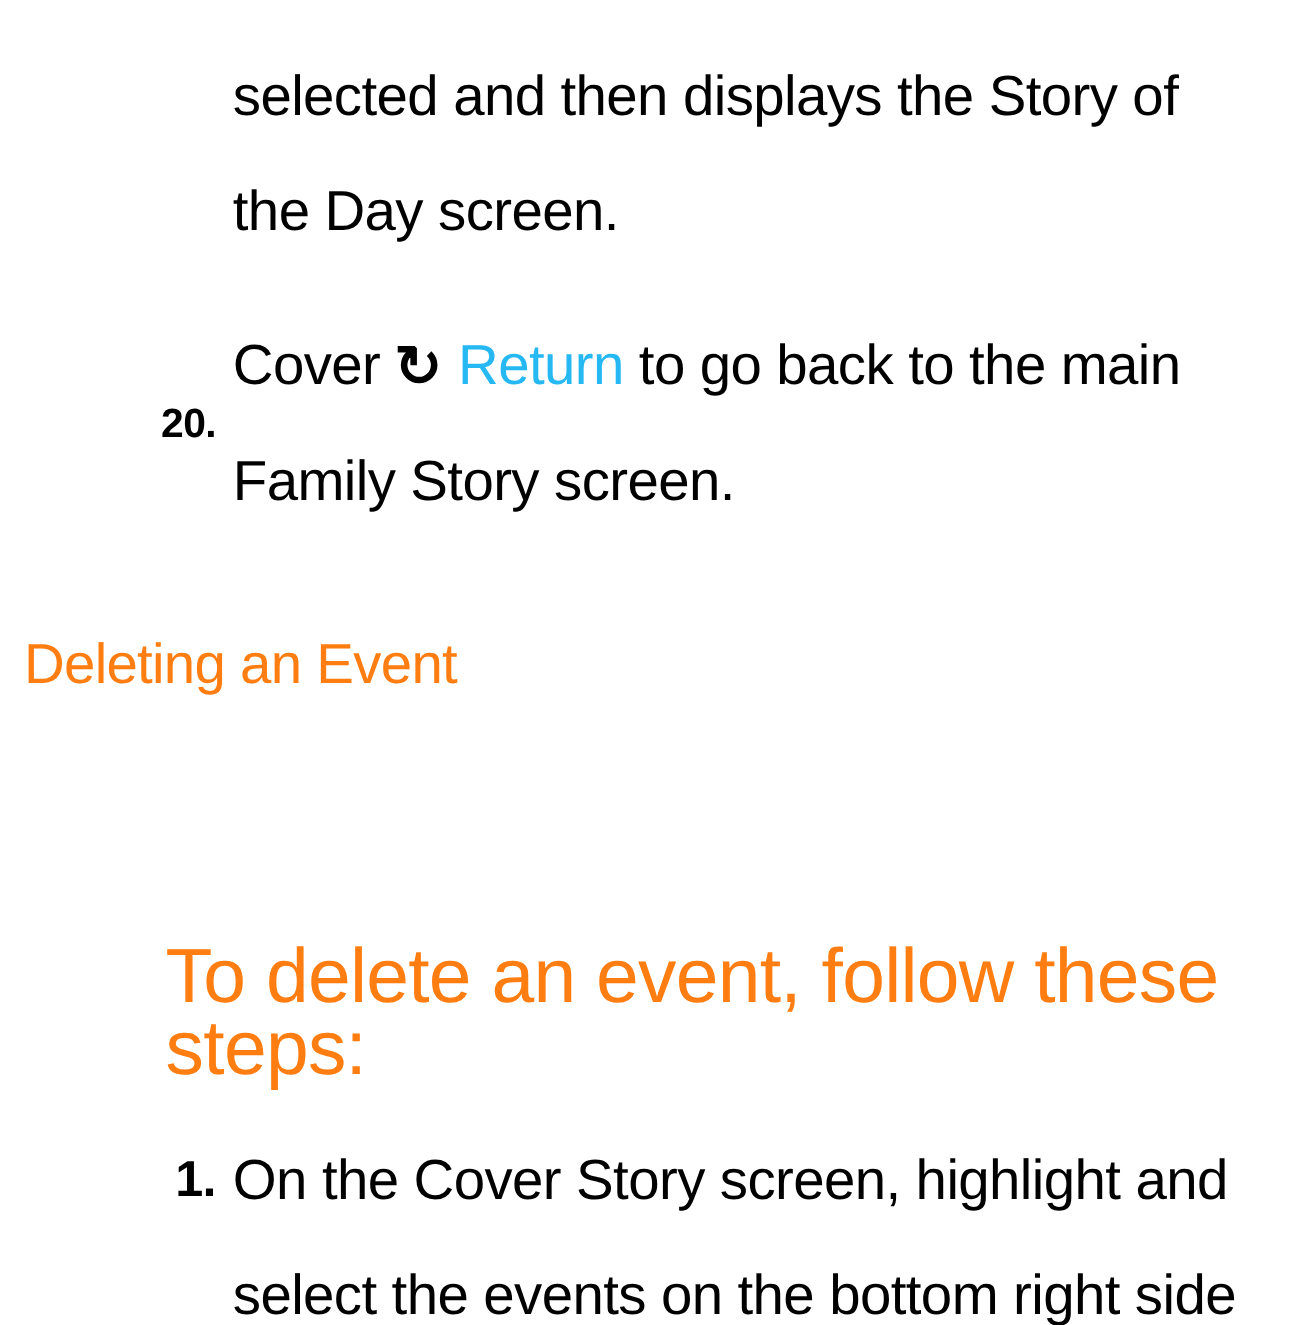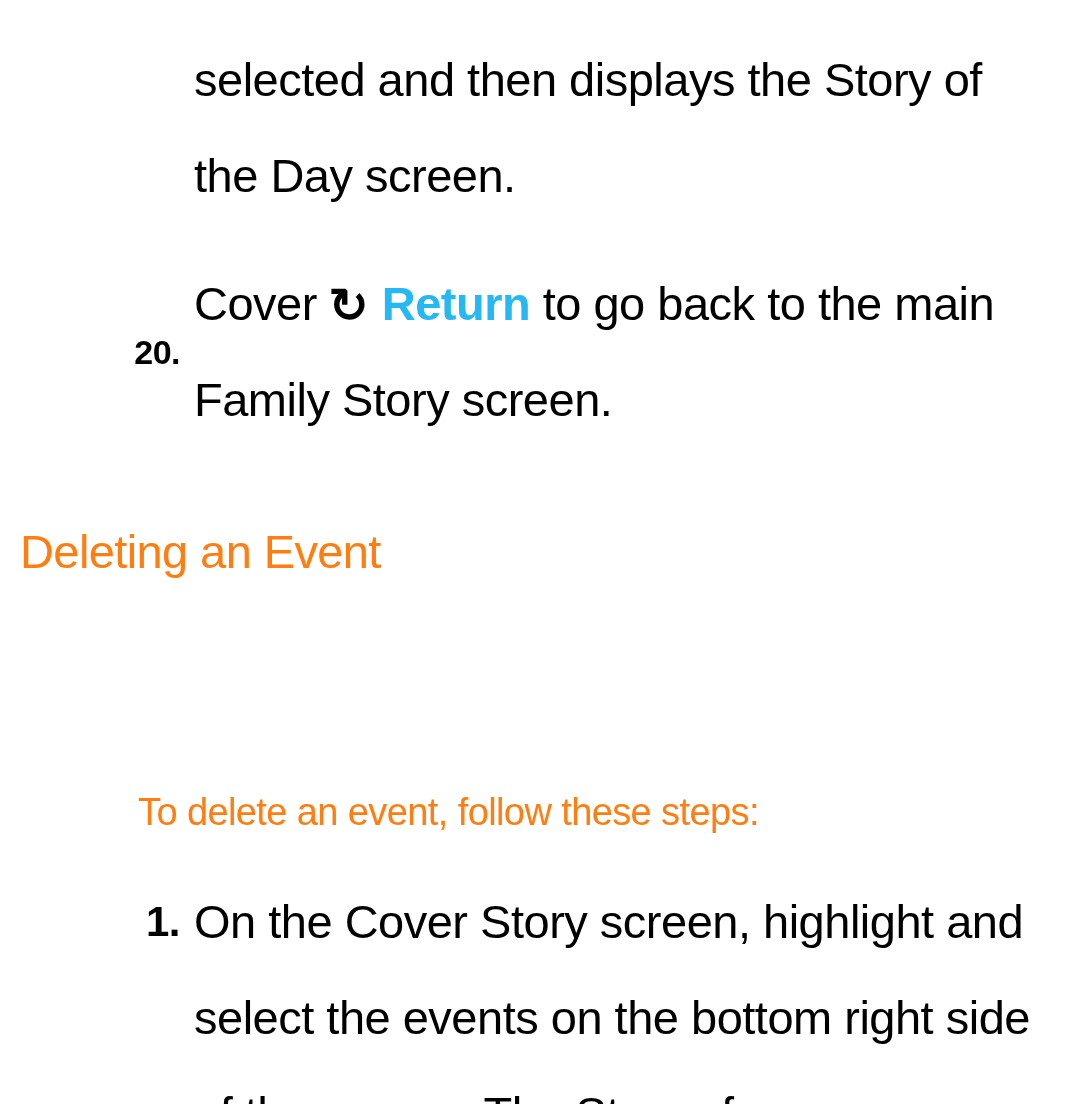--- a/index.html
+++ b/index.html
@@ -42,34 +42,33 @@
   .return-icon {
     display: inline-block;
     font-weight: 700;
     font-size: 48px;
     vertical-align: baseline;
     transform: translateY(2px) scaleX(-1);
     color: #000;
   }
   .return-label {
     color: #26b8f2;
-    font-weight: bold;
   }
   .section-heading {
     color: #ff7d11;
     font-size: 47px;
     line-height: 60px;
     font-weight: 400;
     margin: 74px 0 0 0;
     padding: 0 0 0 0;
     letter-spacing: -0.6px;
   }
   .sub-heading {
     color: #ff7d11;
-    font-size: 38px;
+    font-size: 64px;
     line-height: 60px;
     font-weight: 400;
     margin: 200px 0 32px 118px;
     letter-spacing: -0.6px;
   }
   .gap-top {
     margin-top: 32px;
   }
   .step1-block {
     display: flex;

